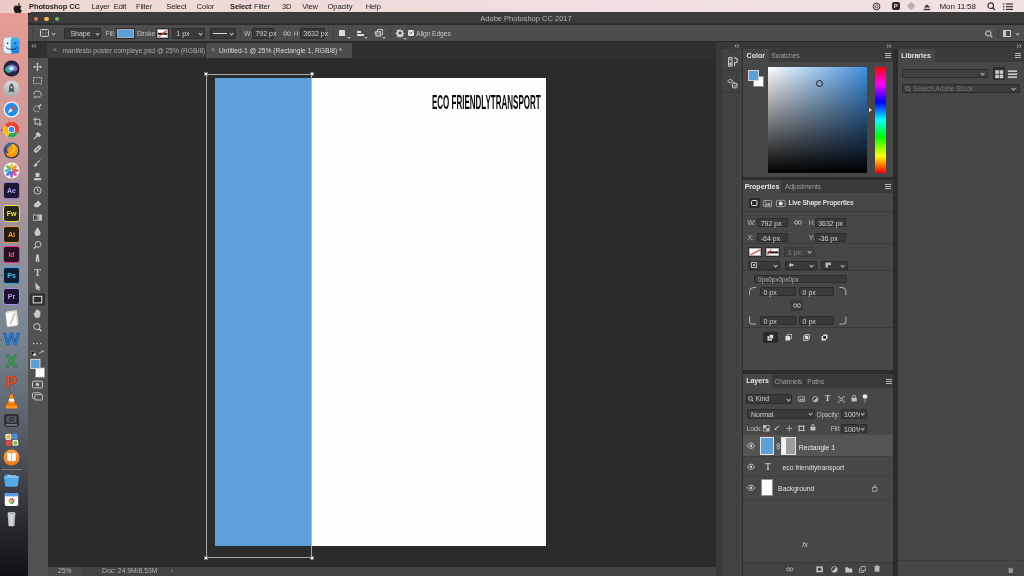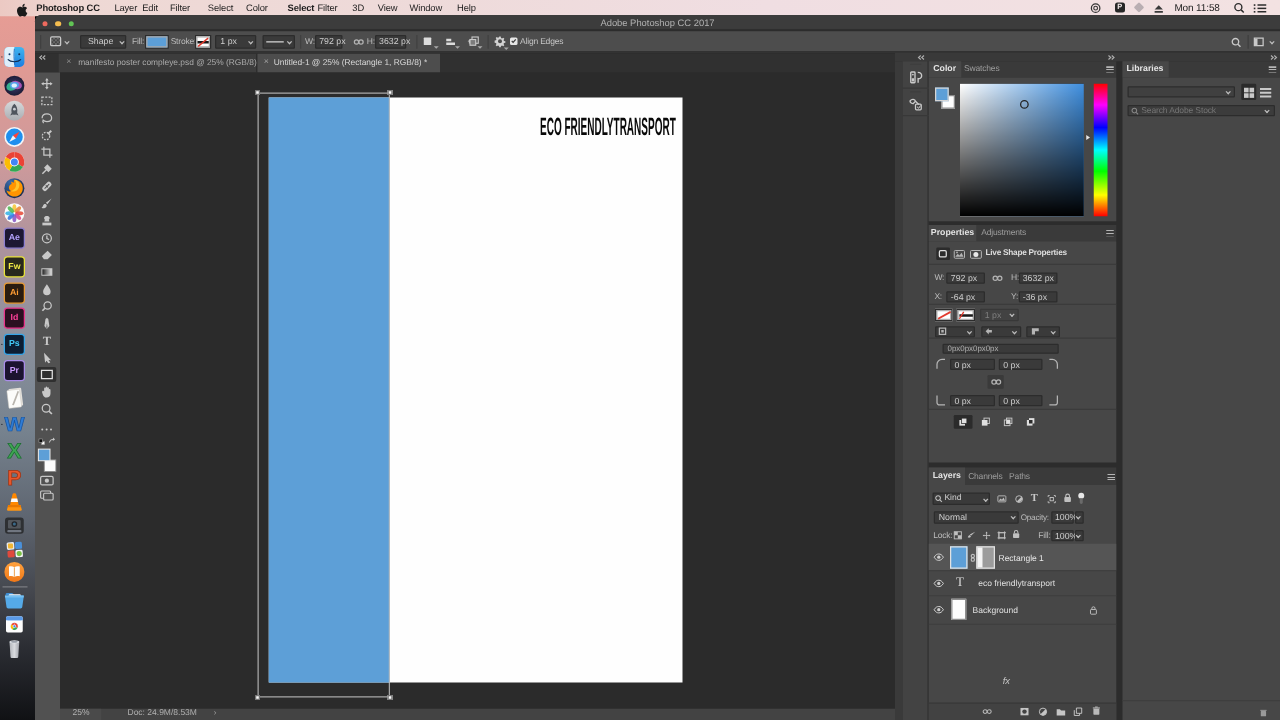--- a/index.html
+++ b/index.html
@@ -28,21 +28,21 @@
   <span class="a" style="left:29px;top:2px;font-weight:bold;line-height:9px;">Photoshop CC</span>
   <span class="a" style="left:91.5px;top:2px;line-height:9px;">Layer</span>
   <span class="a" style="left:113.8px;top:2px;line-height:9px;">Edit</span>
   <span class="a" style="left:136px;top:2px;line-height:9px;">Filter</span>
   <span class="a" style="left:166.3px;top:2px;line-height:9px;">Select</span>
   <span class="a" style="left:196.8px;top:2px;line-height:9px;">Color</span>
   <span class="a" style="left:230px;top:2px;line-height:9px;font-weight:bold;">Select</span>
   <span class="a" style="left:254px;top:2px;line-height:9px;">Filter</span>
   <span class="a" style="left:281.9px;top:2px;line-height:9px;">3D</span>
   <span class="a" style="left:302.2px;top:2px;line-height:9px;">View</span>
-  <span class="a" style="left:327.6px;top:2px;line-height:9px;">Window</span>
+  <span class="a" style="left:327.6px;top:2px;line-height:9px;">Opacity</span>
   <span class="a" style="left:365.7px;top:2px;line-height:9px;">Help</span>
   <svg class="a" style="left:872px;top:2.2px;" width="9" height="9" viewBox="0 0 9 9">
       <circle cx="4.5" cy="4.5" r="3.4" fill="none" stroke="#333" stroke-width="1"></circle>
       <circle cx="4.5" cy="4.5" r="1.5" fill="none" stroke="#333" stroke-width="0.9"></circle>
     </svg>
   <span class="a" style="left:891.7px;top:2.4px;width:8px;height:8px;background:#262626;border-radius:2px;color:#efe;font-size:6px;font-weight:bold;text-align:center;line-height:8.5px;color:#f0e8e8;">P</span>
   <span class="a" style="left:907.5px;top:3.4px;width:6.4px;height:6.4px;background:#b9aeb2;transform:rotate(45deg);border-radius:1px;"></span>
   <svg class="a" style="left:922.6px;top:2.8px;" width="8" height="8" viewBox="0 0 8 8">
       <path d="M0.7 4.6 L4 1.2 L7.3 4.6 Z" fill="#3a3a3a"></path>
       <rect x="0.7" y="5.8" width="6.6" height="1.4" fill="#3a3a3a"></rect>

